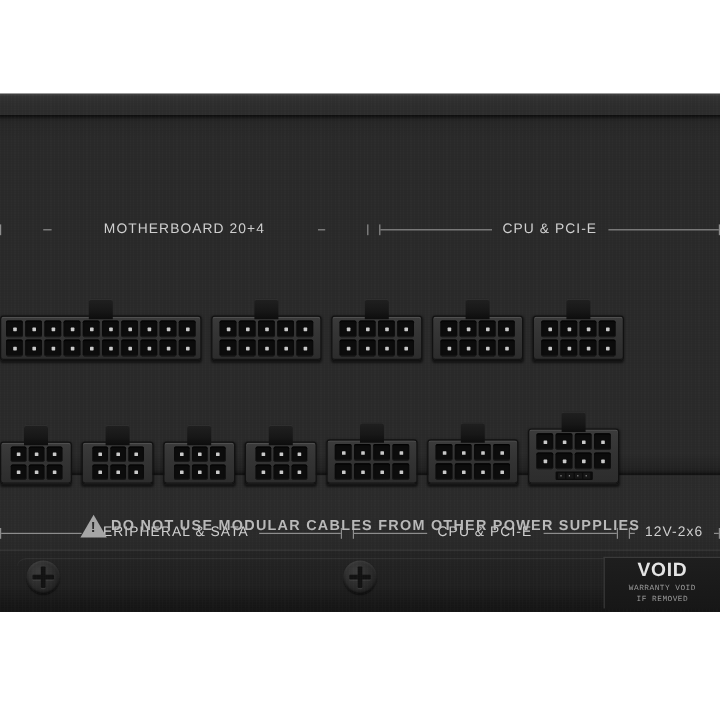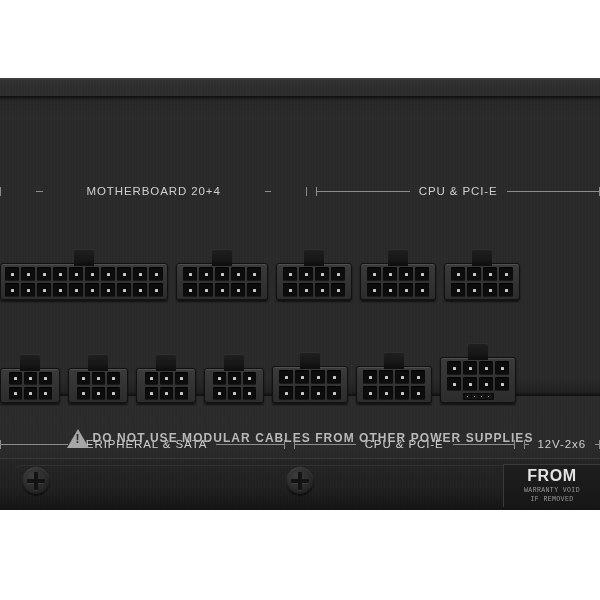--- a/index.html
+++ b/index.html
@@ -586,19 +586,19 @@
         <div class="cross-h"></div>
         <div class="cross-v"></div>
       </div>
       <div class="screw" id="screw-center">
         <div class="cross-h"></div>
         <div class="cross-v"></div>
       </div>
     </div>
 
     <div id="warranty-sticker">
-      <div id="nzxt-logo">FROM</div>
+      <div id="nzxt-logo">VOID</div>
       <div class="sticker-line">WARRANTY VOID</div>
       <div class="sticker-line">IF REMOVED</div>
     </div>
 
   </div>
 </div>
 
 </body></html>

